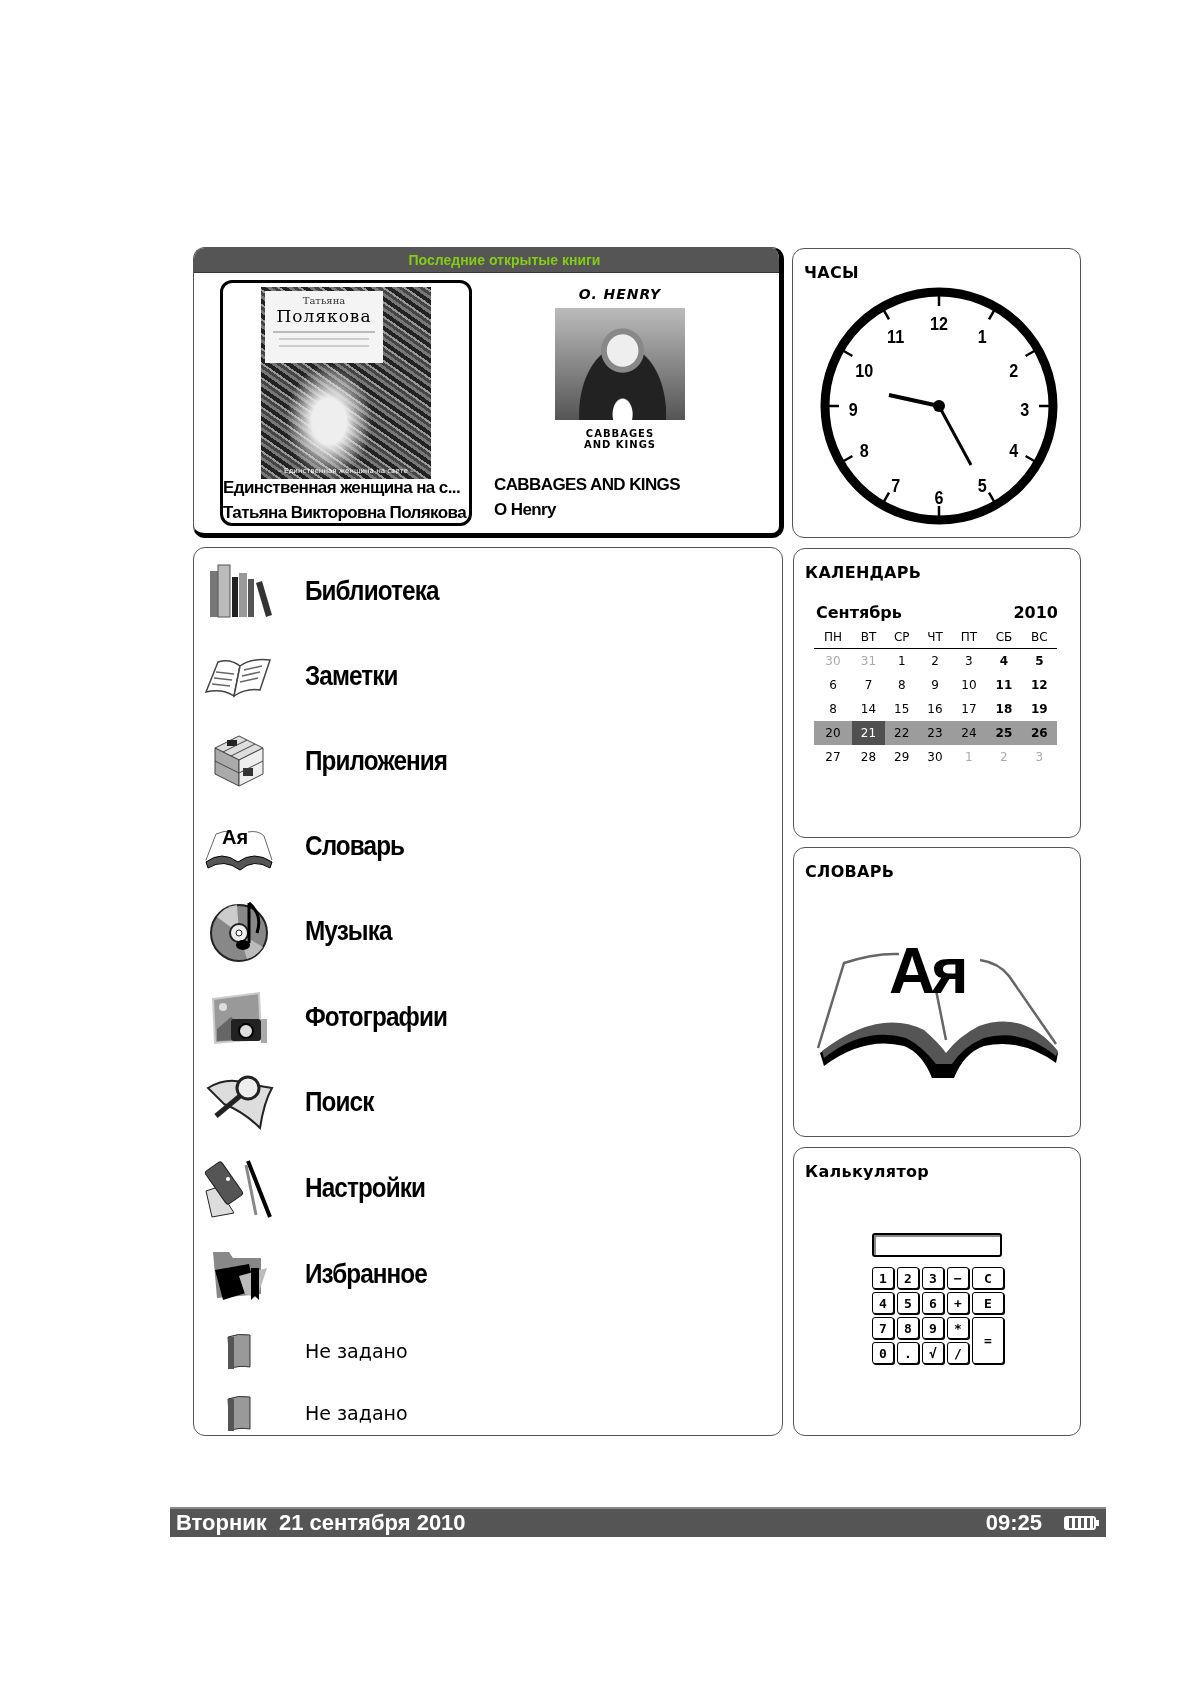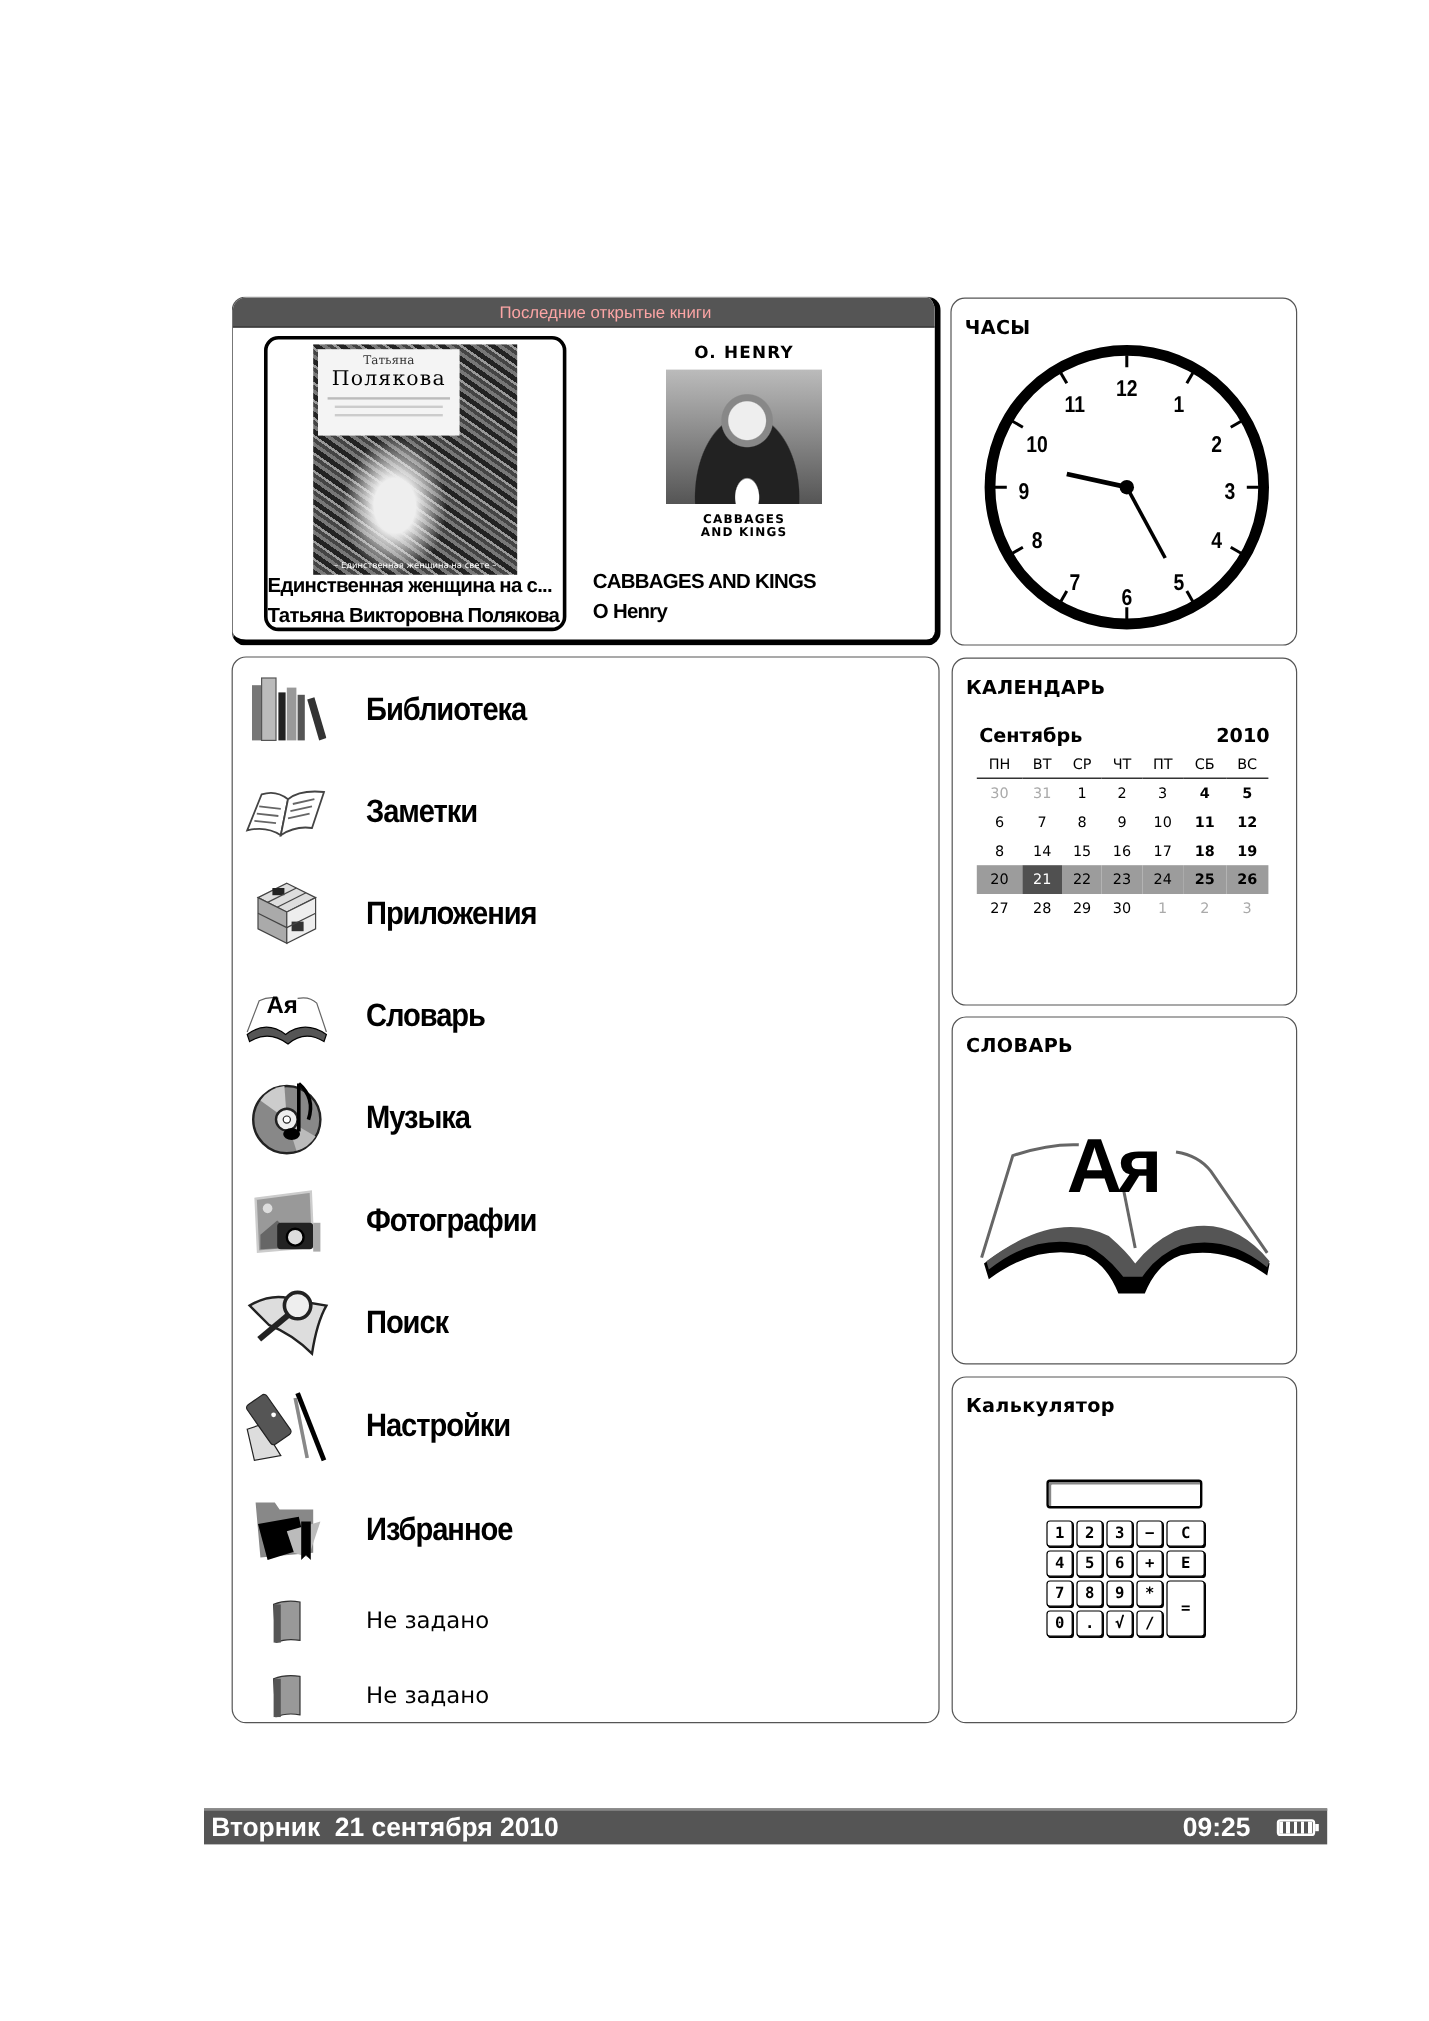--- a/index.html
+++ b/index.html
@@ -3,42 +3,42 @@
 <meta charset="utf-8">
 <style>
   html, body { margin:0; padding:0; background:#ffffff; }
   body { width:1191px; height:1684px; position:relative; overflow:hidden;
          font-family:"DejaVu Sans", sans-serif; color:#000; }
   .panel { position:absolute; border:1.5px solid #555; border-radius:12px; background:#fff; box-sizing:border-box; }
   .panel-title { position:absolute; left:11px; top:14px; font-weight:bold; font-size:16px; letter-spacing:0.3px; }
 
   
   #books { left:193px; top:247px; width:591px; height:291px; border:1.5px solid #555; border-right:5px solid #000; border-bottom:5px solid #000; overflow:hidden; }
-  #books .hdr { position:absolute; left:0; top:0; right:0; height:24px; background:#555; color:#fca5a5; text-align:center;
-                font-family:"Liberation Sans", sans-serif; font-weight:normal; font-size:14px; line-height:24px; border-bottom:1px solid #333;padding-left:36px; }
+  #books .hdr { position:absolute; left:0; top:0; right:0; height:24px; background:#555; color:#84cc16; text-align:center;
+                font-family:"Liberation Sans", sans-serif; font-weight:bold; font-size:14px; line-height:24px; border-bottom:1px solid #333;padding-left:36px; }
   .book { position:absolute; top:32px; width:252px; height:246px; box-sizing:border-box; }
   .book.sel { border:3px solid #000; border-radius:12px; }
   .book .cover { position:absolute; left:50%; transform:translateX(-50%); }
   .book .t1, .book .t2 { position:absolute; left:0; right:0; text-align:left; font-family:Liberation Sans, sans-serif;
         font-weight:bold; font-size:17px; letter-spacing:-0.6px; white-space:nowrap; overflow:hidden; }
   .book .t1 { top:195px; } .book .t2 { top:220px; }
 
   .cover1 { top:4px; width:170px; height:192px; background:
       radial-gradient(ellipse at 40% 70%, #eee 0 12%, transparent 30%),
       repeating-linear-gradient(35deg,#222 0 4px,#777 4px 7px,#444 7px 10px,#999 10px 12px); }
   .cover1 .lbl { position:absolute; left:4px; top:4px; width:118px; height:72px; background:#f4f4f4; text-align:center;
       font-family:"DejaVu Serif", serif; }
   .cover1 .lbl .a { font-size:10px; margin-top:4px; color:#333; }
   .cover1 .lbl .b { font-size:17px; letter-spacing:1px; }
   .cover1 .lbl .c { height:2px; background:#bbb; margin:5px 8px 0; }
   .cover1 .lbl .d { height:2px; background:#ccc; margin:5px 14px 0; }
   .cover1 .foot { position:absolute; bottom:4px; left:0; right:0; font-size:7px; color:#fff; text-align:center; }
 
   .cover2 { top:6px; width:160px; height:180px; text-align:center; }
-  .cover2 .au { font-family:"DejaVu Sans", sans-serif; font-weight:bold; font-size:14px; letter-spacing:1px; }
+  .cover2 .au { font-family:"DejaVu Sans", sans-serif; font-weight:bold; font-size:14px; letter-spacing:1px;font-style:italic; }
   .cover2 .pic { width:130px; height:112px; margin:6px auto 0; background:
       radial-gradient(ellipse at 52% 38%, #eee 0 16%, #888 17% 22%, transparent 23%),
       radial-gradient(ellipse at 52% 95%, #fff 0 10%, #222 11% 45%, transparent 46%),
       linear-gradient(#bbb,#555); }
   .cover2 .sub { font-family:"DejaVu Sans", sans-serif; font-weight:bold; font-size:10px; letter-spacing:1px; line-height:11px; margin-top:8px; }
 
   
   #clock { left:792px; top:248px; width:289px; height:290px; }
   
   #calendar { left:793px; top:548px; width:288px; height:290px; }

